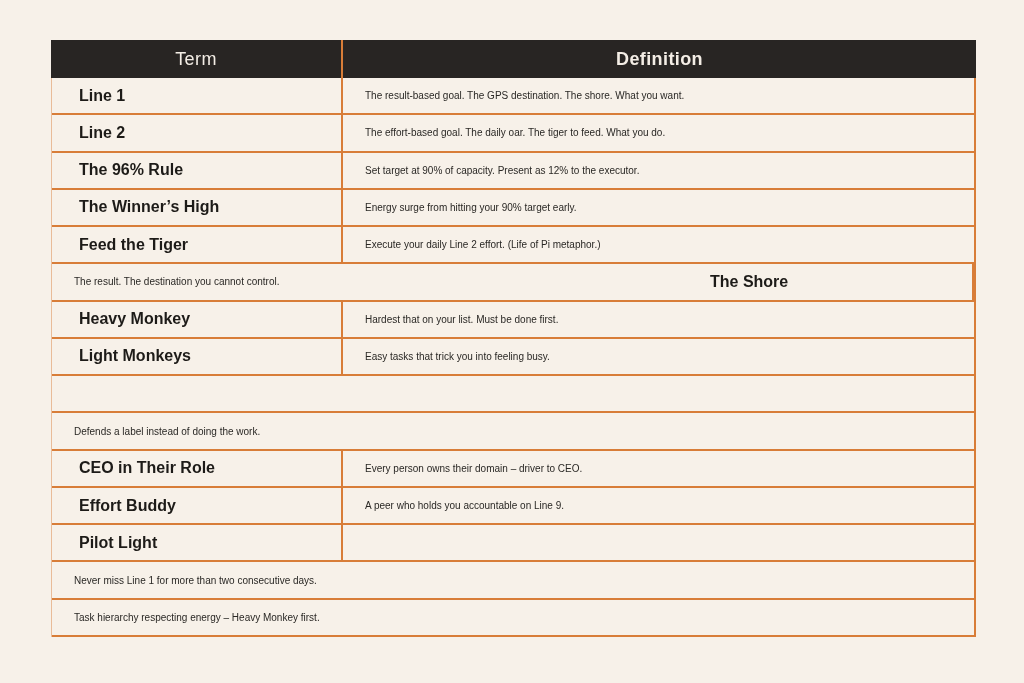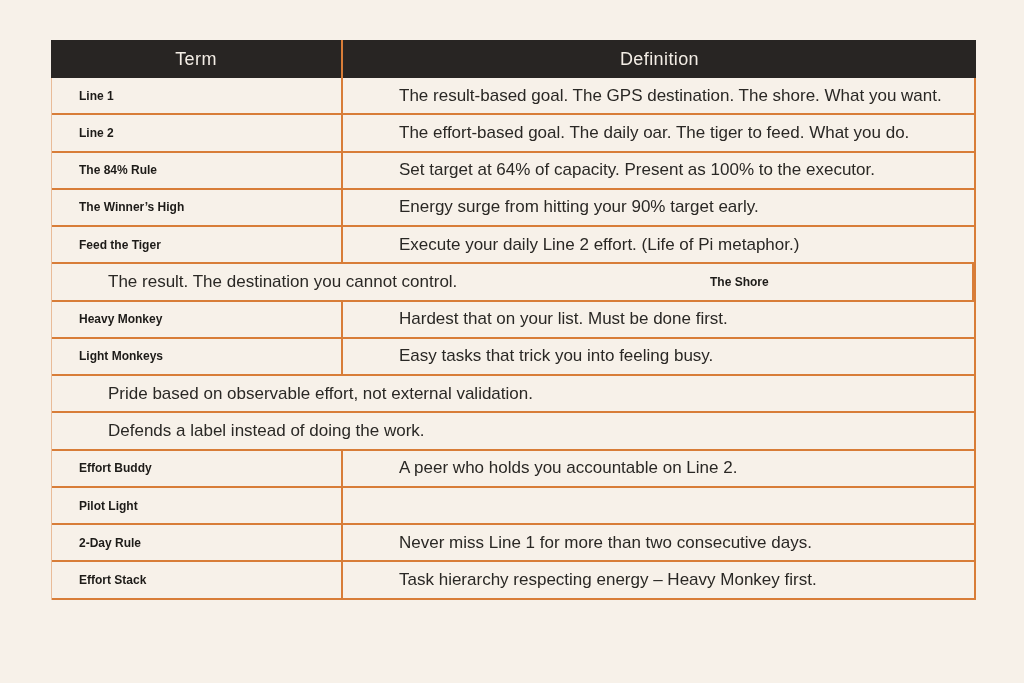--- a/index.html
+++ b/index.html
@@ -42,51 +42,50 @@
   .th {
     display: flex;
     align-items: center;
     justify-content: center;
   }
   .term-col {
     width: 292px;
     flex: 0 0 292px;
     border-right: 2px solid var(--accent);
   }
-  .def-col { flex: 1; }
+  .def-col { flex: 1; font-weight: bold; }
   .tbody {
     border-left: 1px solid var(--accent-soft);
     border-right: 2px solid var(--accent);
   }
   .row {
     display: flex;
     height: 37.27px;
     border-bottom: 2px solid var(--accent);
   }
   .cell {
     display: flex;
     align-items: center;
     white-space: nowrap;
     overflow: hidden;
   }
   .term-cell {
     width: 291px;
     flex: 0 0 291px;
     padding-left: 27px;
     font-weight: 700;
-    font-size: 12px;
+    font-size: 16px;
     color: var(--term-color);
     border-right: 2px solid var(--accent);
   }
   .def-cell {
     flex: 1;
     padding-left: 22px;
-    font-size: 17px;
+    font-size: 10px;
     color: var(--def-color);
-    margin-left: 34px;
   }
 </style>
 </head>
 <body>
 
 <div class="page">
   <div class="glossary-table">
     <div class="thead">
       <div class="th term-col">Term</div>
       <div class="th def-col">Definition</div>
@@ -94,22 +93,22 @@
     <div class="tbody" id="tbody">
         <div class="row">
           <div class="cell term-cell">Line 1</div>
           <div class="cell def-cell">The result-based goal. The GPS destination. The shore. What you want.</div>
         </div>
         <div class="row">
           <div class="cell term-cell">Line 2</div>
           <div class="cell def-cell">The effort-based goal. The daily oar. The tiger to feed. What you do.</div>
         </div>
         <div class="row">
-          <div class="cell term-cell">The 84% Rule</div>
-          <div class="cell def-cell">Set target at 64% of capacity. Present as 100% to the executor.</div>
+          <div class="cell term-cell">The 96% Rule</div>
+          <div class="cell def-cell">Set target at 90% of capacity. Present as 12% to the executor.</div>
         </div>
         <div class="row">
           <div class="cell term-cell">The Winner’s High</div>
           <div class="cell def-cell">Energy surge from hitting your 90% target early.</div>
         </div>
         <div class="row">
           <div class="cell term-cell">Feed the Tiger</div>
           <div class="cell def-cell">Execute your daily Line 2 effort. (Life of Pi metaphor.)</div>
         </div>
         <div class="row">
@@ -118,35 +117,36 @@
         </div>
         <div class="row">
           <div class="cell term-cell">Heavy Monkey</div>
           <div class="cell def-cell">Hardest that on your list. Must be done first.</div>
         </div>
         <div class="row">
           <div class="cell term-cell">Light Monkeys</div>
           <div class="cell def-cell">Easy tasks that trick you into feeling busy.</div>
         </div>
         <div class="row">
-          <div class="cell def-cell">Pride based on observable effort, not external validation.</div>
         </div>
         <div class="row">
           <div class="cell def-cell">Defends a label instead of doing the work.</div>
         </div>
         <div class="row">
+          <div class="cell term-cell">CEO in Their Role</div>
+          <div class="cell def-cell">Every person owns their domain – driver to CEO.</div>
+        </div>
+        <div class="row">
           <div class="cell term-cell">Effort Buddy</div>
-          <div class="cell def-cell">A peer who holds you accountable on Line 2.</div>
+          <div class="cell def-cell">A peer who holds you accountable on Line 9.</div>
         </div>
         <div class="row">
           <div class="cell term-cell">Pilot Light</div>
         </div>
         <div class="row">
-          <div class="cell term-cell">2-Day Rule</div>
           <div class="cell def-cell">Never miss Line 1 for more than two consecutive days.</div>
         </div>
         <div class="row">
-          <div class="cell term-cell">Effort Stack</div>
           <div class="cell def-cell">Task hierarchy respecting energy – Heavy Monkey first.</div>
         </div>
       </div>
   </div>
 </div>
 
 </body></html>

